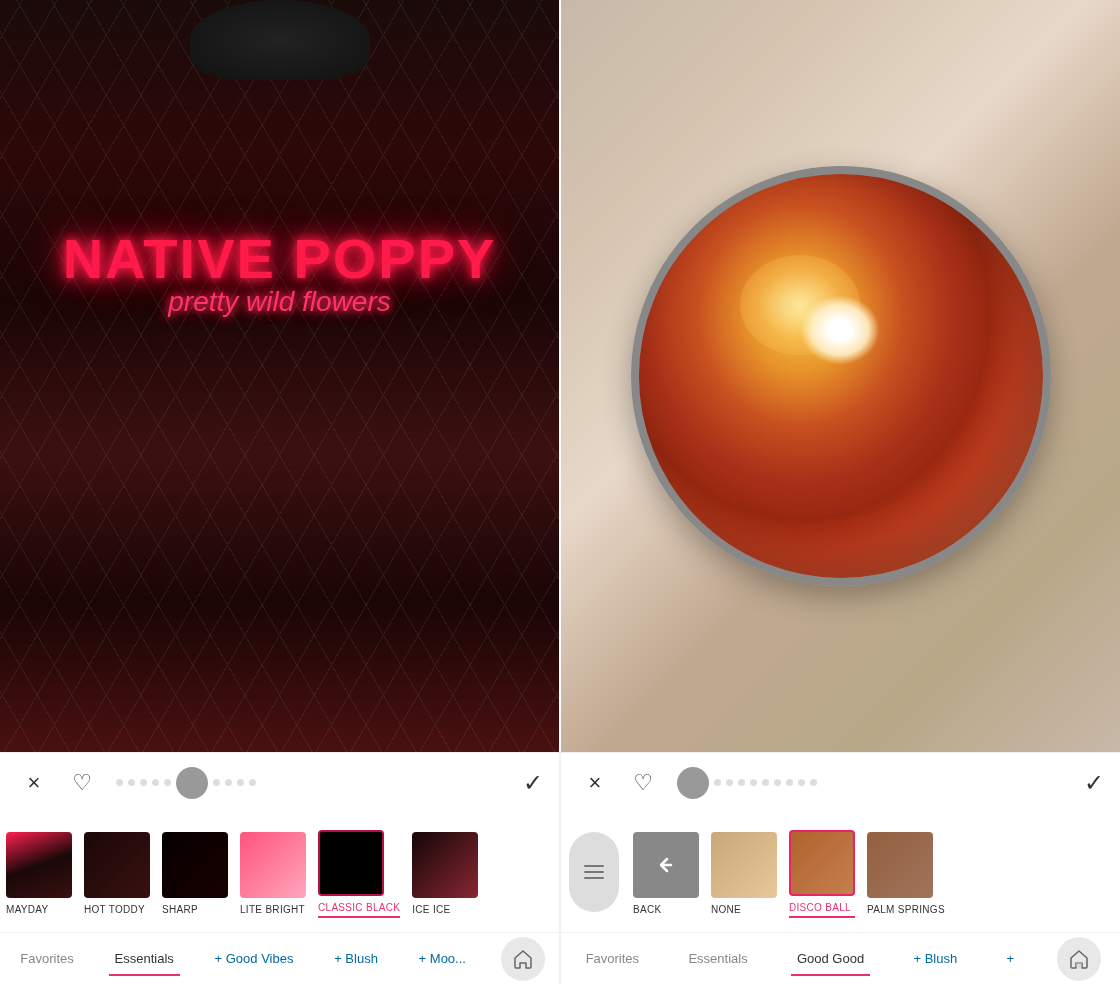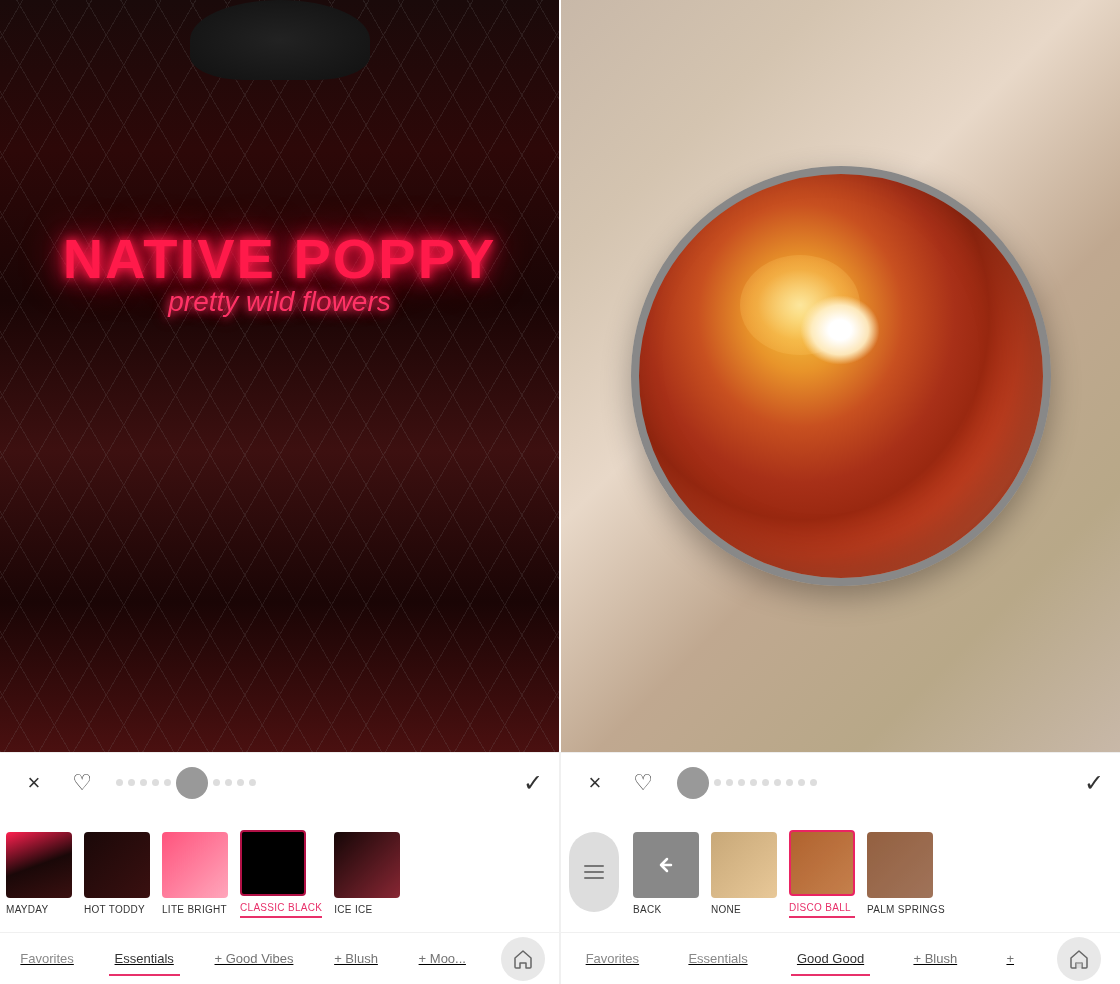--- a/index.html
+++ b/index.html
@@ -296,21 +296,20 @@
       background: #fff;
       border-top: 1px solid #f0f0f0;
     }
 
     .nav-panel {
       flex: 1;
       display: flex;
       align-items: center;
       justify-content: space-around;
       padding: 0 0;
-      text-decoration: underline;
     }
 
     .nav-divider {
       width: 2px;
       background: #f0f0f0;
     }
 
     .nav-tab {
       font-size: 13px;
       color: #888;
@@ -329,21 +328,21 @@
       content: '';
       position: absolute;
       bottom: -2px;
       left: 0;
       right: 0;
       height: 2px;
       background: #e8306a;
     }
 
     .nav-tab.plus {
-      color: #737373;
+      color: #0369a1;
     }
 
     .home-btn {
       width: 44px;
       height: 44px;
       background: #e8e8e8;
       border-radius: 50%;
       display: flex;
       align-items: center;
       justify-content: center;
@@ -468,20 +467,24 @@
       <div class="filter-thumb thumb-mayday">
         <div class="left-thumb-bg"></div>
       </div>
       <span class="filter-label">MAYDAY</span>
     </div>
     <div class="filter-item">
       <div class="filter-thumb thumb-hot-toddy"></div>
       <span class="filter-label">HOT TODDY</span>
     </div>
     <div class="filter-item">
+      <div class="filter-thumb thumb-sharp"></div>
+      <span class="filter-label">SHARP</span>
+    </div>
+    <div class="filter-item">
       <div class="filter-thumb thumb-lite-bright"></div>
       <span class="filter-label">LITE BRIGHT</span>
     </div>
     <div class="filter-item">
       <div class="filter-thumb thumb-classic-black selected"></div>
       <span class="filter-label selected">CLASSIC BLACK</span>
       <div class="filter-underline"></div>
     </div>
     <div class="filter-item">
       <div class="filter-thumb thumb-ice-ice"></div>

